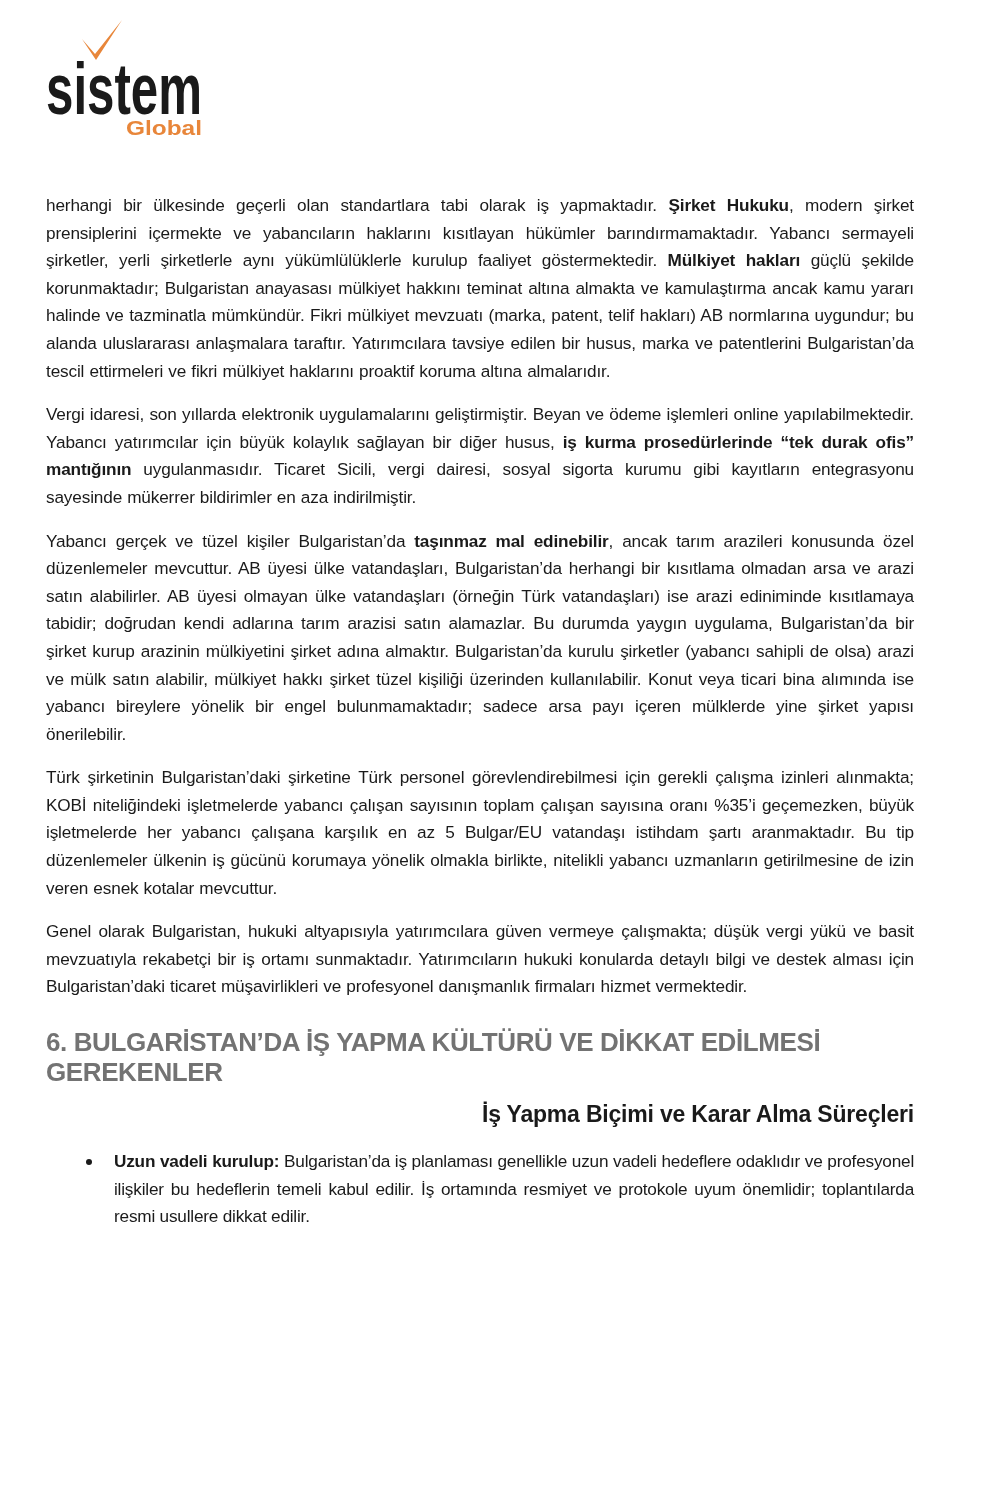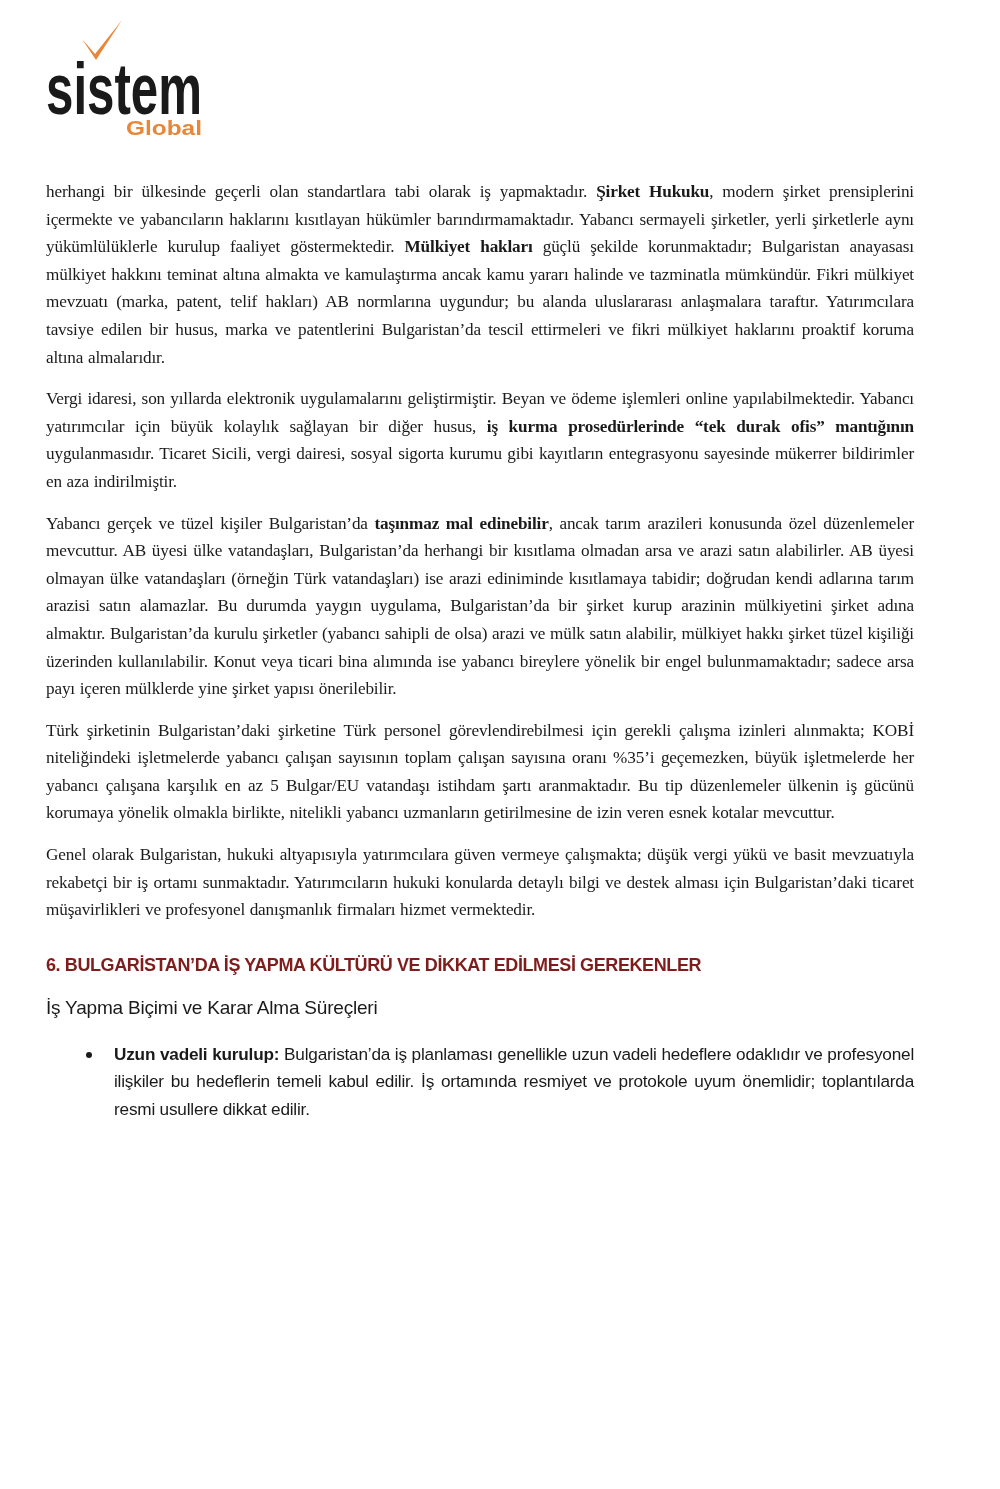--- a/index.html
+++ b/index.html
@@ -23,43 +23,43 @@
     height: 130px;
   }
   .logo svg { display: block; }
   .content {
     position: absolute;
     left: 46px;
     top: 176px;
     width: 868px;
   }
   p.body {
-    margin: 2px 0 14px 0;
+    margin: 16px 0 14px 0;
     font-size: 17.2px;
     line-height: 27.6px;
     text-align: justify;
     letter-spacing: -0.15px;
     word-spacing: 0.5px;
-    font-family: Liberation Serif, serif;
   }
   p.body b { font-weight: bold; }
   .heading {
     margin: 26px 0 12px 0;
-    font-size: 18px;
+    font-size: 26px;
     font-weight: bold;
-    color: #7f1d1d;
+    color: #737373;
     letter-spacing: -0.4px;
     line-height: 30px;
   }
   .subheading {
     margin: 14px 0 20px 0;
-    font-size: 19px;
-    font-weight: normal;
+    font-size: 23px;
+    font-weight: bold;
     line-height: 27px;
     letter-spacing: -0.2px;
+    text-align: right;
   }
   ul.bullets {
     list-style: none;
     margin: 0;
     padding: 0;
   }
   ul.bullets li {
     position: relative;
     padding-left: 68px;
     margin: 0 0 16px 0;

